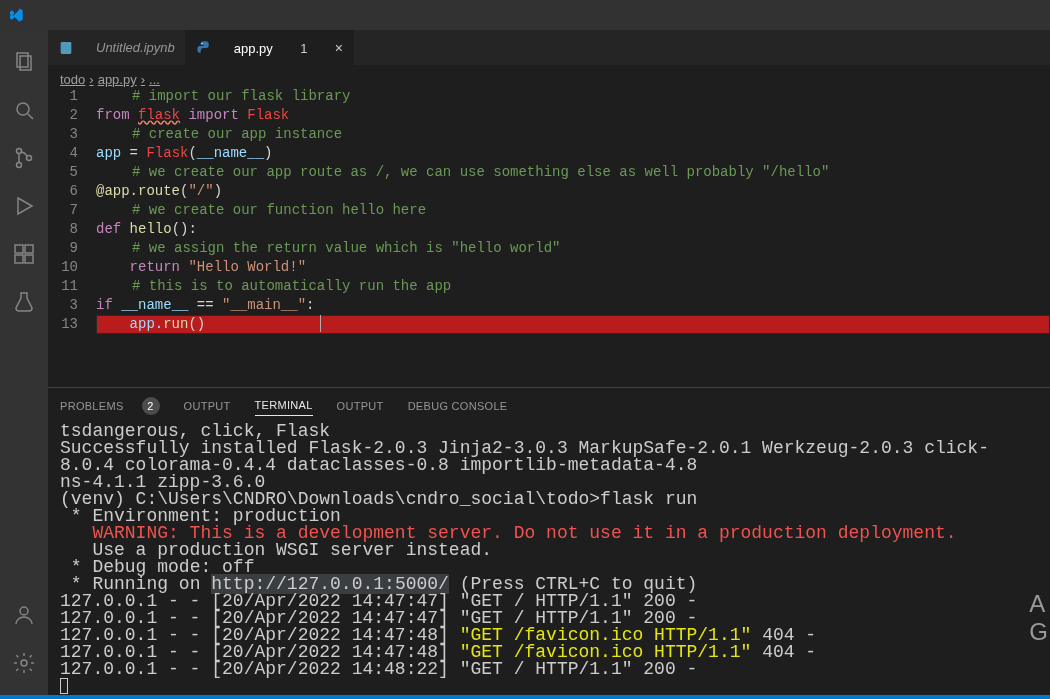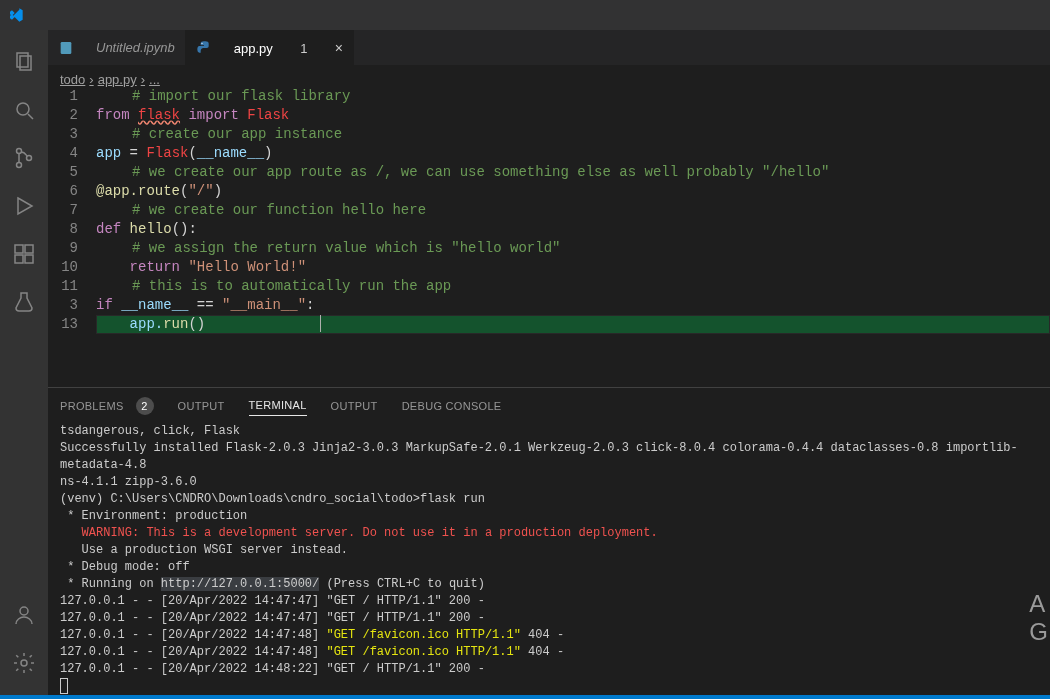--- a/index.html
+++ b/index.html
@@ -157,21 +157,21 @@
   gap: 24px;
   font-size: 11px;
 }
 .panel-tab {
   color: #969696;
   cursor: pointer;
   padding: 4px 0;
   letter-spacing: 0.3px;
   display: flex;
   align-items: center;
-  gap: 12px;
+  gap: 18px;
 }
 .panel-tab.active {
   color: #e7e7e7;
   border-bottom: 1px solid #e7e7e7;
 }
 .badge {
   background: #4d4d4d;
   color: #ffffff;
   border-radius: 10px;
   min-width: 18px;
@@ -179,42 +179,42 @@
   display: inline-flex;
   align-items: center;
   justify-content: center;
   font-size: 11px;
   padding: 0 5px;
 }
 .terminal {
   flex: 1;
   padding: 0 12px 8px 12px;
   font-family: Consolas, "Courier New", monospace;
-  font-size: 12px;
+  font-size: 18px;
   line-height: 17px;
   color: #cccccc;
   white-space: pre-wrap;
   overflow: hidden;
 }
 .term-warn { color: #f0524f; }
 .term-yellow { color: #e5e510; }
 .term-url { background: #3a3d41; }
 .statusbar {
   height: 4px;
   background: #007acc;
 }
 .right-fade {
   position: absolute;
   right: 2px;
   top: 590px;
   color: #9a9a9a;
   font-size: 24px;
 }
 .cursor-line {
-  background: #14532d;
+  background: #b91c1c;
   box-shadow: inset 0 0 0 1px #282828;
 }
 .caret::after {
   content: "";
   display: inline-block;
   width: 1px;
   height: 17px;
   background: #aeafad;
   vertical-align: text-bottom;
   margin-left: 115px;

